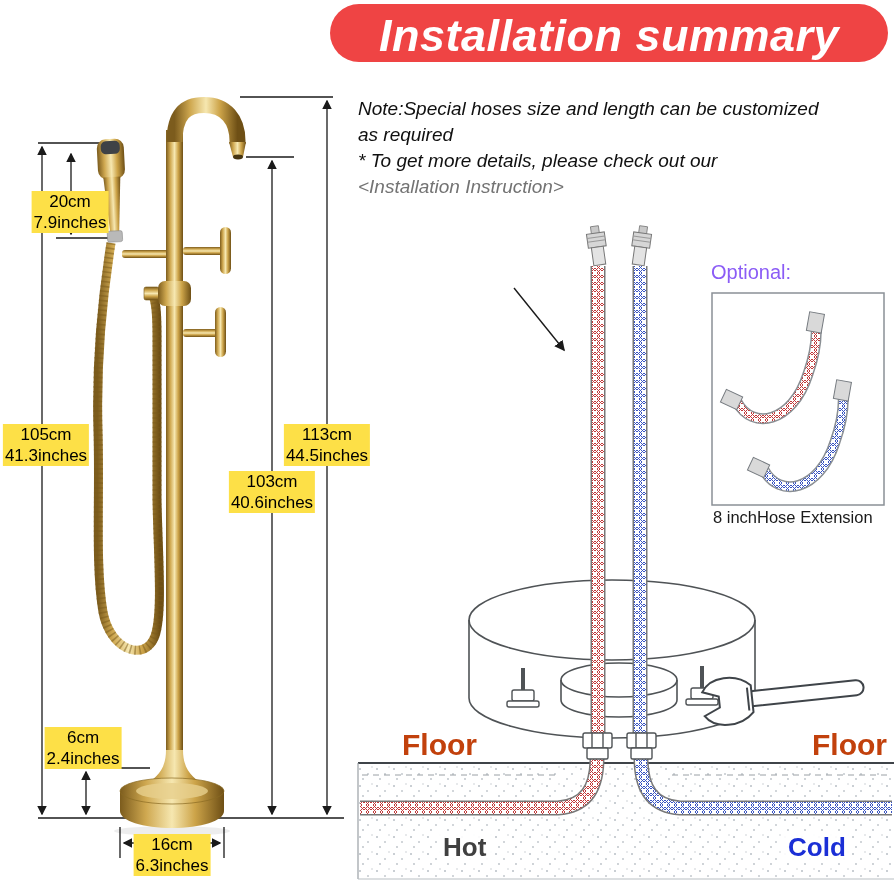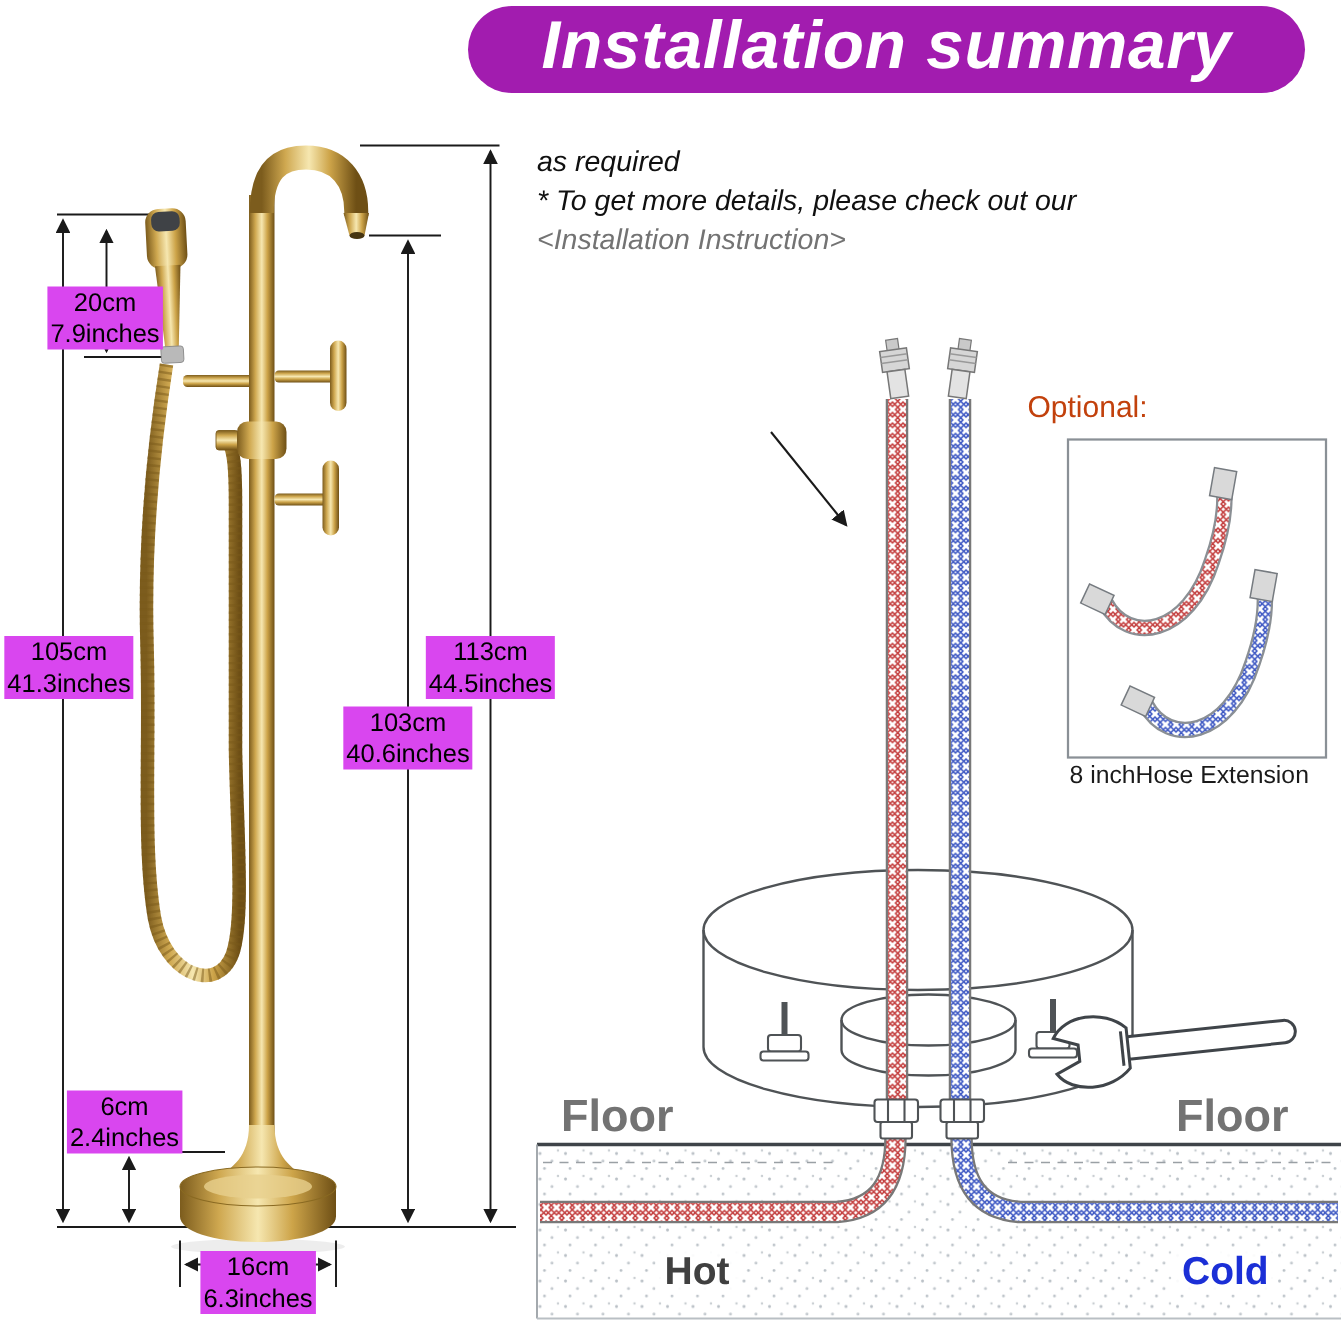--- a/index.html
+++ b/index.html
@@ -1,44 +1,44 @@
 <!DOCTYPE html>
 <html><head>
 <meta charset="utf-8">
 <style>
   * { margin:0; padding:0; box-sizing:border-box; }
   body { background:#ffffff; font-family:"Liberation Sans", sans-serif; }
   .canvas { position:relative; width:894px; height:884px; background:#ffffff; overflow:hidden; }
 
   .banner {
-    position:absolute; left:312px; top:4px; width:558px; height:58px;
-    background:#a21caf; border-radius:30px;
-    display:flex; align-items:flex-start; justify-content:center;
+    position:absolute; left:330px; top:4px; width:558px; height:58px;
+    background:#ef4444; border-radius:30px;
+    display:flex; align-items:flex-end; justify-content:center;
   }
   .banner span {
     color:#ffffff; font-size:45px; font-weight:bold; font-style:italic; letter-spacing:.5px;
     white-space:nowrap;
   }
 
   .note { position:absolute; left:358px; top:96px; font-size:19px; font-style:italic;
           font-weight:500; color:#101010; line-height:26px; }
   .note .red { color:#737373; }
 
   .dim { position:absolute; transform:translateX(-50%); text-align:center;
-         font-size:17px; line-height:21px; color:#000; background:#d946ef; padding:0 2px;
+         font-size:17px; line-height:21px; color:#000; background:#fde047; padding:0 2px;
          white-space:nowrap; }
 
   .hose-callout { position:absolute; left:464px; top:229px; transform:translateX(-50%);
          text-align:center; font-size:19px; line-height:25px; color:#101010; font-weight:500;
          white-space:nowrap; }
 
-  .optional-label { position:absolute; left:685px; top:261px; font-size:20px; color:#c2410c; }
+  .optional-label { position:absolute; left:711px; top:261px; font-size:20px; color:#8b5cf6; }
   .opt-caption    { position:absolute; left:713px; top:508px; font-size:16.5px; color:#1a1a1a; white-space:nowrap; }
 
-  .floor-label { position:absolute; font-size:30px; font-weight:bold; color:#737373; }
+  .floor-label { position:absolute; font-size:30px; font-weight:bold; color:#c2410c;margin-left:28px; }
   .hot-label  { position:absolute; left:437px; top:832px; font-size:26px; font-weight:bold;
                 color:#404040; background:rgba(255,255,255,.92); padding:0 6px; }
   .cold-label { position:absolute; left:750px; top:832px; font-size:26px; font-weight:bold;
                 color:#1b2fd6; background:rgba(255,255,255,.92); padding:0 6px;margin-left:32px; }
 
   svg.layer { position:absolute; left:0; top:0; }
 </style>
 </head>
 <body>
 
@@ -232,20 +232,21 @@
           </g>
       </g>
     </g>
   </svg>
 
   <div class="banner">
     <span>Installation summary</span>
   </div>
 
   <div class="note">
+    <div>Note:Special hoses size and length can be customized</div>
     <div>as required</div>
     <div>* To get more details, please check out our</div>
     <div class="red">&lt;Installation Instruction&gt;</div>
   </div>
 
 
   <div class="optional-label">Optional:</div>
   <div class="opt-caption">8 inchHose Extension</div>
 
   <div class="dim" style="left:70px; top:191px">

